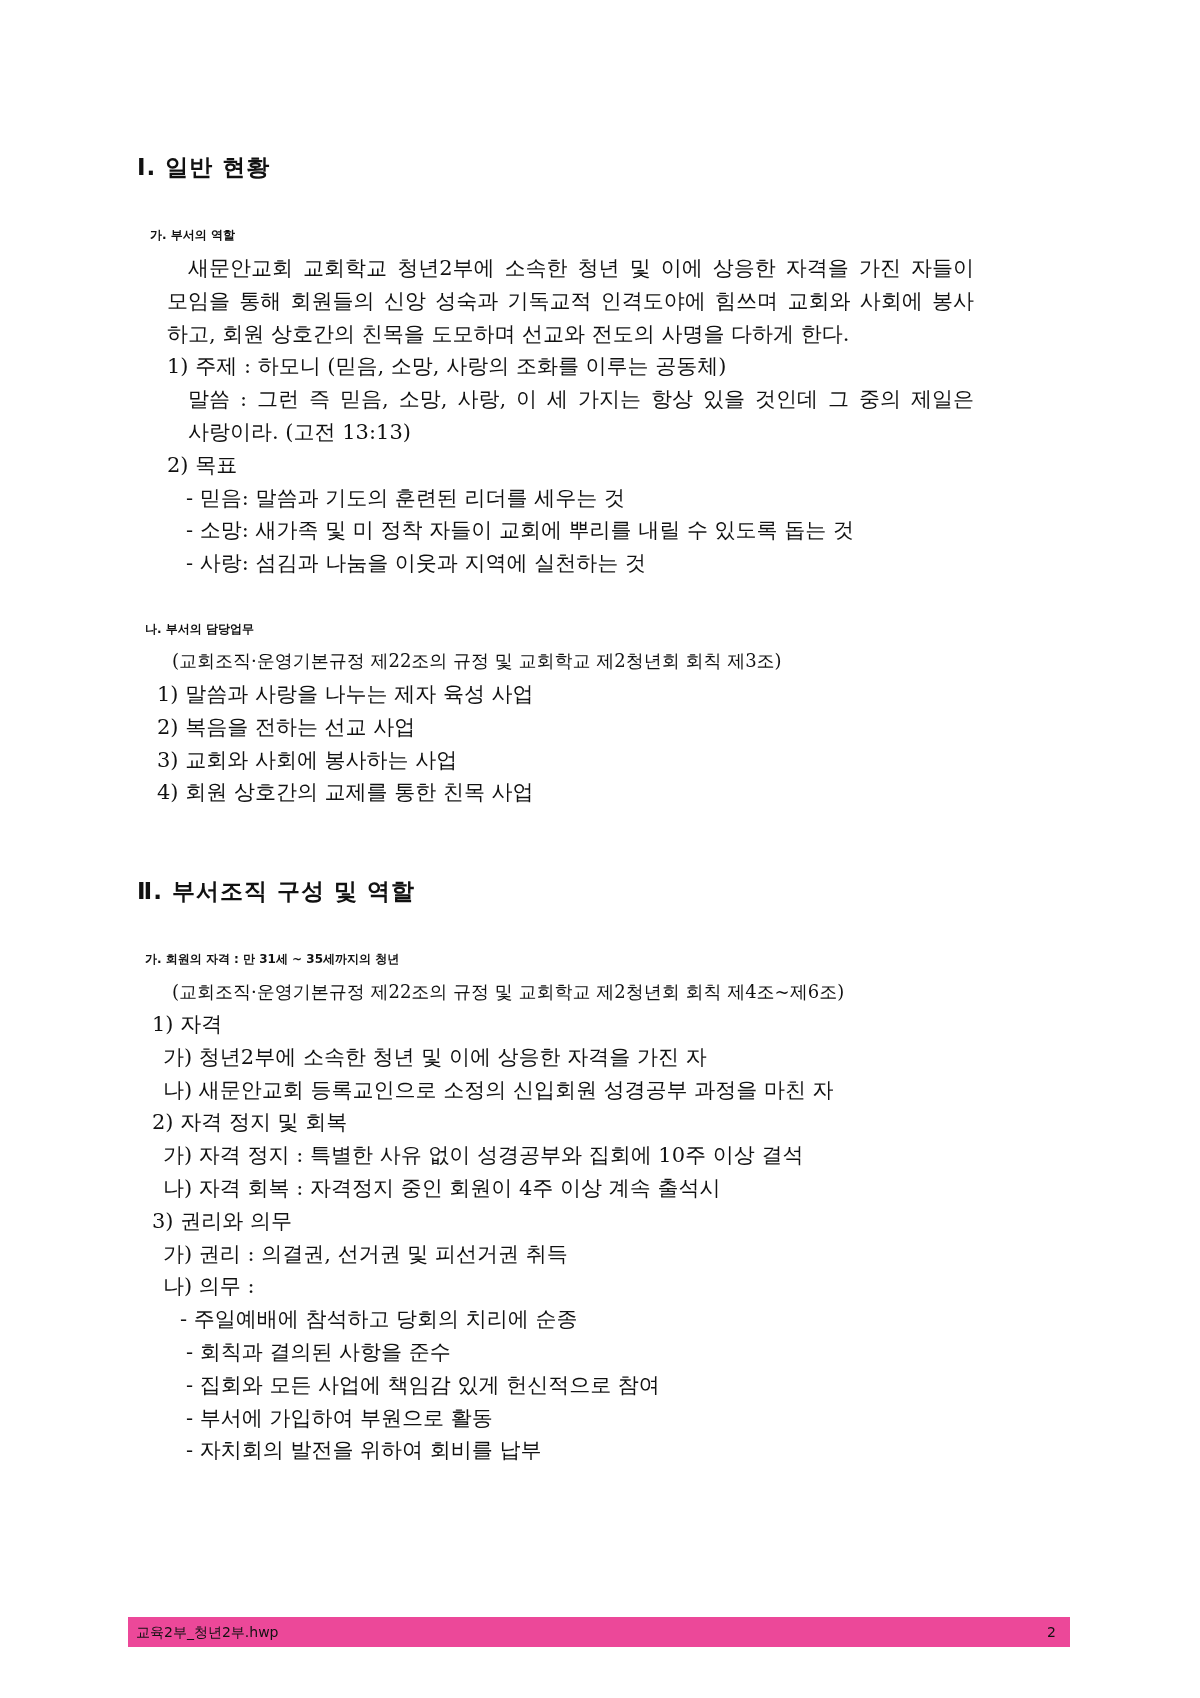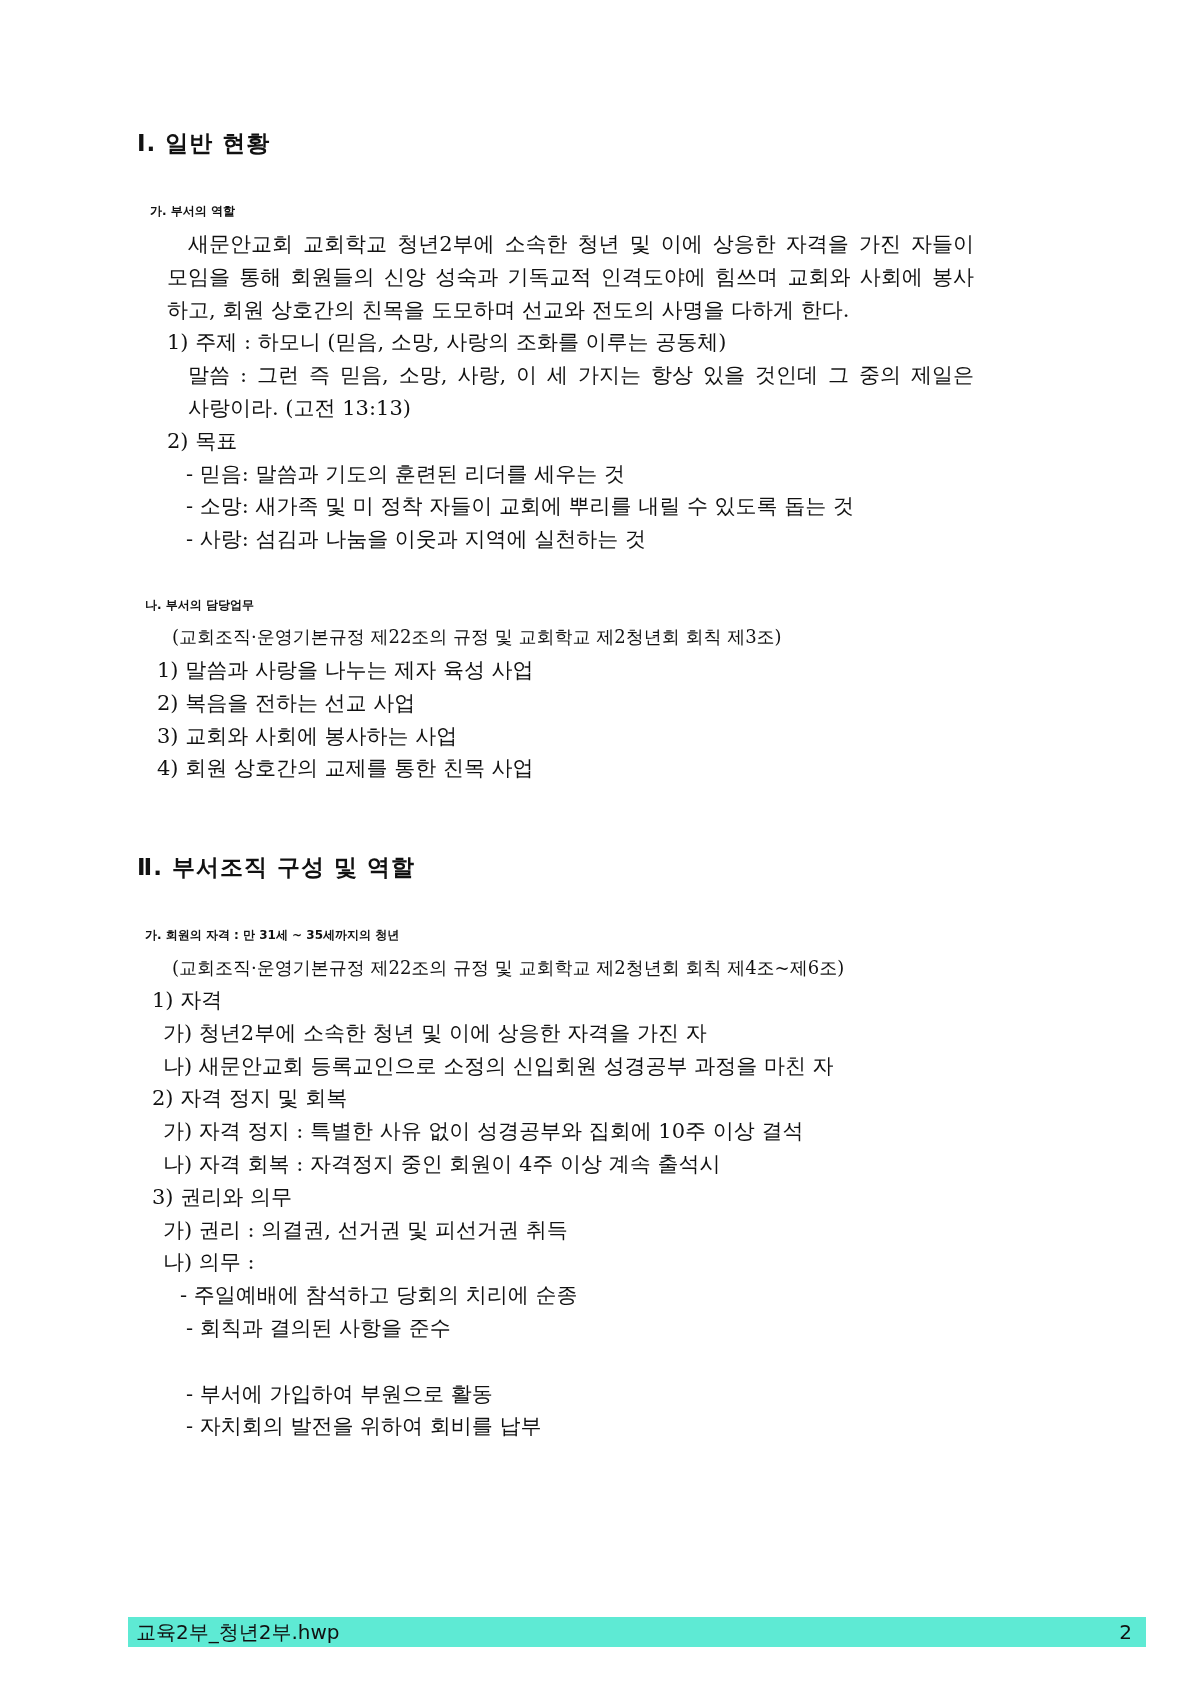--- a/index.html
+++ b/index.html
@@ -1,25 +1,25 @@
 <!DOCTYPE html>
 <html><head>
 <meta charset="utf-8">
 <style>
   html, body { margin:0; padding:0; background:#ffffff; }
   body { width:1200px; height:1698px; position:relative; overflow:hidden;
          font-family:"DejaVu Serif","Liberation Serif",serif; color:#111; }
   .page { position:absolute; left:0; top:0; width:1200px; height:1698px; }
-  .ln { position:absolute; white-space:nowrap; font-size:21px; line-height:30px; }
+  .ln { position:absolute; white-space:nowrap; font-size:21px; line-height:30px;margin-top:24px; }
   .h1 { font-family:"DejaVu Sans","Liberation Sans",sans-serif; font-weight:bold; font-size:23px; letter-spacing:1px; }
   .h2 { font-family:"DejaVu Sans","Liberation Sans",sans-serif; font-weight:bold; font-size:12px; }
   .just { text-align:justify; text-align-last:justify; }
   .small { font-size:18px; }
-  .footer { position:absolute; left:128px; top:1617px; width:1018px; height:30px; background:#5eead4;
-            font-family:"DejaVu Sans","Liberation Sans",sans-serif; font-size:20px; line-height:30px; }
+  .footer { position:absolute; left:128px; top:1617px; width:942px; height:30px; background:#ec4899;
+            font-family:"DejaVu Sans","Liberation Sans",sans-serif; font-size:14px; line-height:30px; }
   .footer .fn { position:absolute; left:8px; }
   .footer .pg { position:absolute; right:14px; }
 </style>
 </head>
 <body>
 
 <div class="page">
 
   <div class="ln h1" style="left:137px;top:128px;">Ⅰ. 일반 현황</div>
 
@@ -50,20 +50,21 @@
   <div class="ln" style="left:163px;top:1018px;">가) 청년2부에 소속한 청년 및 이에 상응한 자격을 가진 자</div>
   <div class="ln" style="left:163px;top:1051px;">나) 새문안교회 등록교인으로 소정의 신입회원 성경공부 과정을 마친 자</div>
   <div class="ln" style="left:152px;top:1083px;">2) 자격 정지 및 회복</div>
   <div class="ln" style="left:163px;top:1116px;">가) 자격 정지 : 특별한 사유 없이 성경공부와 집회에 10주 이상 결석</div>
   <div class="ln" style="left:163px;top:1149px;">나) 자격 회복 : 자격정지 중인 회원이 4주 이상 계속 출석시</div>
   <div class="ln" style="left:152px;top:1182px;">3) 권리와 의무</div>
   <div class="ln" style="left:163px;top:1215px;">가) 권리 : 의결권, 선거권 및 피선거권 취득</div>
   <div class="ln" style="left:163px;top:1247px;">나) 의무 :</div>
   <div class="ln" style="left:180px;top:1280px;">- 주일예배에 참석하고 당회의 치리에 순종</div>
   <div class="ln" style="left:186px;top:1313px;">- 회칙과 결의된 사항을 준수</div>
+  <div class="ln" style="left:186px;top:1346px;">- 집회와 모든 사업에 책임감 있게 헌신적으로 참여</div>
   <div class="ln" style="left:186px;top:1379px;">- 부서에 가입하여 부원으로 활동</div>
   <div class="ln" style="left:186px;top:1411px;">- 자치회의 발전을 위하여 회비를 납부</div>
 
   <div class="footer">
     <span class="fn">교육2부_청년2부.hwp</span>
     <span class="pg">2</span>
   </div>
 </div>
 
 </body></html>

